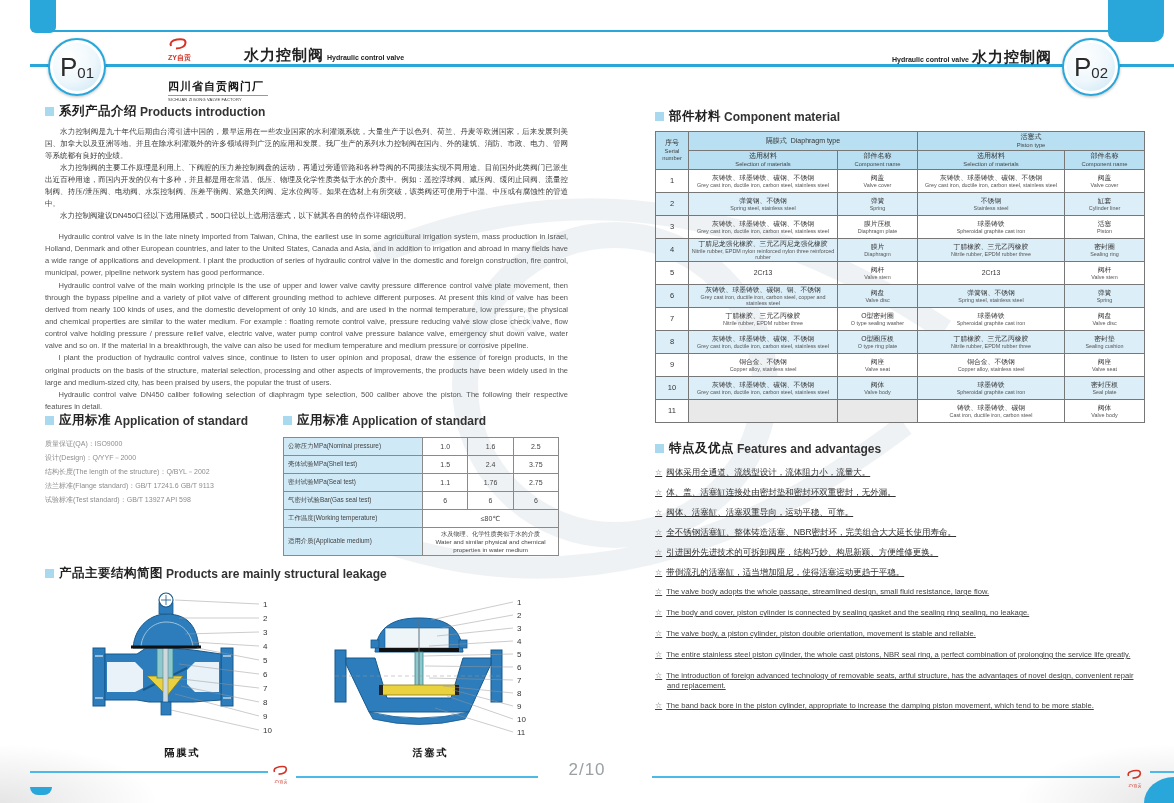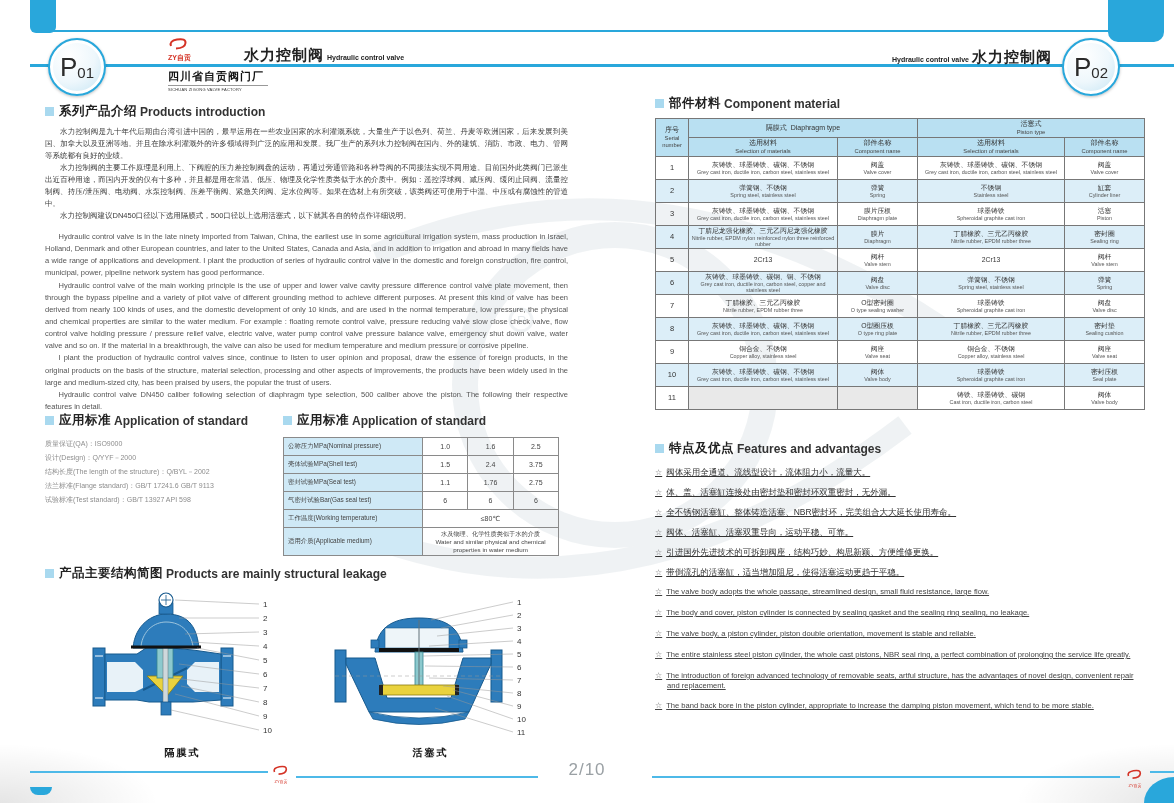--- a/index.html
+++ b/index.html
@@ -13,21 +13,21 @@
   .pbadge{position:absolute;width:54px;height:54px;border-radius:50%;
           background:radial-gradient(circle at 35% 30%,#ffffff 0%,#eef7fc 50%,#bfe2f2 100%);
           border:2px solid #29a7db;box-shadow:inset 0 0 0 3px #fff,0 1px 3px rgba(0,0,0,.25);
           display:flex;align-items:center;justify-content:center;z-index:3;}
   .pbadge .P{font-size:26px;color:#2b2b2b;font-weight:400;}
   .pbadge .num{font-size:15px;color:#2b2b2b;margin-top:10px;}
   .p01{left:48px;top:38px;}
   .p02{left:1062px;top:38px;}
   .brand{position:absolute;left:168px;top:36px;width:100px;text-align:left;z-index:3;}
   .brand .mark{color:#d43326;font-size:7px;font-weight:bold;line-height:1;}
-  .brand .cn{font-size:11px;font-weight:bold;color:#111;letter-spacing:1px;margin-top:8px;}
+  .brand .cn{font-size:11px;font-weight:bold;color:#111;letter-spacing:1px;margin-top:18px;}
   .brand .en{font-size:4px;color:#333;letter-spacing:.2px;border-top:1px solid #999;margin-top:1px;padding-top:1px;}
   .htitle-l{position:absolute;left:244px;top:46px;z-index:3;}
   .htitle-r{position:absolute;right:122px;top:48px;z-index:3;text-align:right;}
   .htitle-cn{font-size:15px;font-weight:bold;color:#222;letter-spacing:1px;}
   .htitle-en{font-size:7px;font-weight:bold;color:#222;margin:0 3px;}
   
   .watermark{position:absolute;left:0;top:0;z-index:0;pointer-events:none;}
   
   .sec{position:absolute;z-index:2;}
   .sec-h{margin:0 0 6px 0;display:flex;align-items:center;}
@@ -48,21 +48,21 @@
   table.stdtbl td.lbl{background:#cfe9f6;text-align:left;font-size:6.4px;padding-left:4px;width:132px;}
   table.stdtbl td .two{display:block;font-size:6.2px;line-height:1.25;}
   
   .diag{left:45px;top:565px;width:523px;}
   .figs{display:flex;justify-content:center;gap:34px;margin-top:8px;}
   .fig{width:214px;text-align:center;}
   .fig .cap{font-size:10px;font-weight:bold;color:#111;margin-top:2px;letter-spacing:2px;}
   .callout{font-size:8px;fill:#333;}
   .leader{stroke:#999;stroke-width:.5;}
   
-  .materials{left:655px;top:95px;width:489px;}
+  .materials{left:655px;top:108px;width:489px;}
   table.mat{border-collapse:collapse;width:100%;table-layout:fixed;margin-top:6px;}
   table.mat col.c-no{width:33px;} table.mat col.c-dm{width:149px;} table.mat col.c-dn{width:80px;}
   table.mat col.c-pm{width:147px;} table.mat col.c-pn{width:80px;}
   table.mat th,table.mat td{border:0.8px solid #777;text-align:center;vertical-align:middle;padding:1px 2px;}
   table.mat th{background:#b9e0f2;font-weight:normal;font-size:7px;color:#333;line-height:1.2;height:16px;}
   table.mat th .e{display:block;font-size:5.8px;color:#444;}
   table.mat td{font-size:7px;color:#333;height:20px;line-height:1.15;}
   table.mat td .c{display:block;font-size:6.8px;}
   table.mat td .e{display:block;font-size:5.4px;color:#555;}
   table.mat tr.mrow:nth-child(even){background:#dceef8;}
@@ -577,22 +577,22 @@
 
   <section class="sec features">
     <h2 class="sec-h">
       <span class="sq"></span>
       <span class="cn">特点及优点</span>
       <span class="en">Features and advantages</span>
     </h2>
     <div class="feat-cn">
       <div class="fitem"><span class="star">☆</span><span>阀体采用全通道、流线型设计，流体阻力小，流量大。</span></div>
       <div class="fitem"><span class="star">☆</span><span>体、盖、活塞缸连接处由密封垫和密封环双重密封，无外漏。</span></div>
+      <div class="fitem"><span class="star">☆</span><span>阀体、活塞缸、活塞双重导向，运动平稳、可靠。</span></div>
       <div class="fitem"><span class="star">☆</span><span>全不锈钢活塞缸、整体铸造活塞、NBR密封环，完美组合大大延长使用寿命。</span></div>
-      <div class="fitem"><span class="star">☆</span><span>阀体、活塞缸、活塞双重导向，运动平稳、可靠。</span></div>
       <div class="fitem"><span class="star">☆</span><span>引进国外先进技术的可拆卸阀座，结构巧妙、构思新颖、方便维修更换。</span></div>
       <div class="fitem"><span class="star">☆</span><span>带倒流孔的活塞缸，适当增加阻尼，使得活塞运动更趋于平稳。</span></div>
     </div>
     <div class="feat-en">
       <div class="fitem"><span class="star">☆</span><span>The valve body adopts the whole passage, streamlined design, small fluid resistance, large flow.</span></div>
       <div class="fitem"><span class="star">☆</span><span>The body and cover, piston cylinder is connected by sealing gasket and the sealing ring sealing, no leakage.</span></div>
       <div class="fitem"><span class="star">☆</span><span>The valve body, a piston cylinder, piston double orientation, movement is stable and reliable.</span></div>
       <div class="fitem"><span class="star">☆</span><span>The entire stainless steel piston cylinder, the whole cast pistons, NBR seal ring, a perfect combination of prolonging the service life greatly.</span></div>
       <div class="fitem"><span class="star">☆</span><span>The introduction of foreign advanced technology of removable seats, artful structure, has the advantages of novel design, convenient repair and replacement.</span></div>
       <div class="fitem"><span class="star">☆</span><span>The band back bore in the piston cylinder, appropriate to increase the damping piston movement, which tend to be more stable.</span></div>

